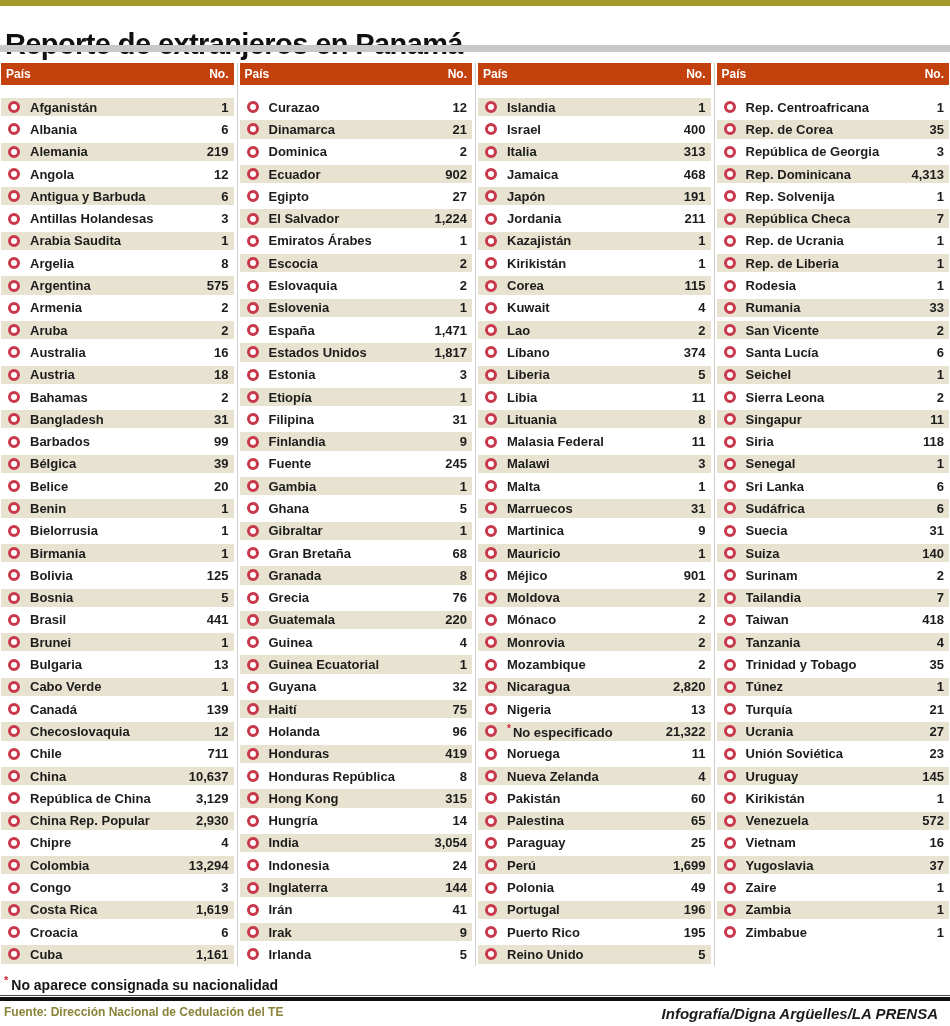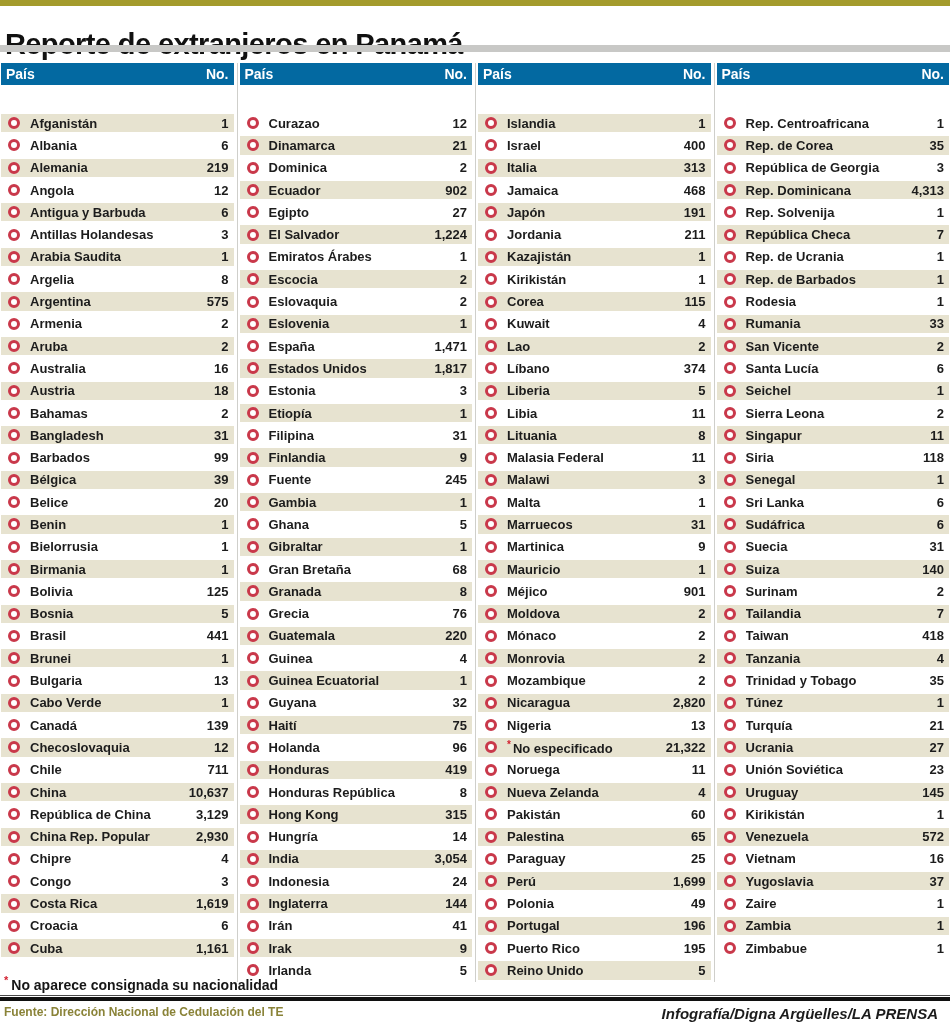--- a/index.html
+++ b/index.html
@@ -15,23 +15,23 @@
     white-space:nowrap;
   }
   .title-underline{position:absolute;top:45px;left:0;right:0;height:7px;background:#c8c8c6;}
   .country-table{
     position:absolute;top:63px;left:1px;right:1px;bottom:61px;
     display:grid;grid-template-columns:repeat(4,1fr);column-gap:6px;
   }
   .panel{position:relative;}
   .panel + .panel{border-left:1px solid #cfcfcb;padding-left:2px;margin-left:-3px;}
   .panel-header{
-    height:22px;background:#0369a1;color:#ffffff;
+    height:22px;background:#c2410c;color:#ffffff;
     display:flex;align-items:center;justify-content:space-between;
-    font-size:14px;font-weight:700;padding:0 5px;margin-bottom:27px;
+    font-size:12px;font-weight:700;padding:0 5px;margin-bottom:11px;
   }
   .rows{display:flex;flex-direction:column;}
   .row{
     height:22.3px;display:flex;align-items:center;
     font-size:13px;font-weight:700;color:#1c1c1c;
     border-top:2px solid #ffffff;border-bottom:2px solid #ffffff;
     box-sizing:border-box;
   }
   .row.shaded{background:#e7e3d0;}
   .bullet{
@@ -234,20 +234,25 @@
         <div class="row shaded">
           <span class="bullet"></span>
           <span class="cname">China Rep. Popular</span>
           <span class="cval">2,930</span>
         </div>
         <div class="row">
           <span class="bullet"></span>
           <span class="cname">Chipre</span>
           <span class="cval">4</span>
         </div>
+        <div class="row shaded">
+          <span class="bullet"></span>
+          <span class="cname">Colombia</span>
+          <span class="cval">13,294</span>
+        </div>
         <div class="row">
           <span class="bullet"></span>
           <span class="cname">Congo</span>
           <span class="cval">3</span>
         </div>
         <div class="row shaded">
           <span class="bullet"></span>
           <span class="cname">Costa Rica</span>
           <span class="cval">1,619</span>
         </div>
@@ -705,21 +710,21 @@
           <span class="cname">República Checa</span>
           <span class="cval">7</span>
         </div>
         <div class="row">
           <span class="bullet"></span>
           <span class="cname">Rep. de Ucrania</span>
           <span class="cval">1</span>
         </div>
         <div class="row shaded">
           <span class="bullet"></span>
-          <span class="cname">Rep. de Barbados</span>
+          <span class="cname">Rep. de Liberia</span>
           <span class="cval">1</span>
         </div>
         <div class="row">
           <span class="bullet"></span>
           <span class="cname">Rodesia</span>
           <span class="cval">1</span>
         </div>
         <div class="row shaded">
           <span class="bullet"></span>
           <span class="cname">Rumania</span>

